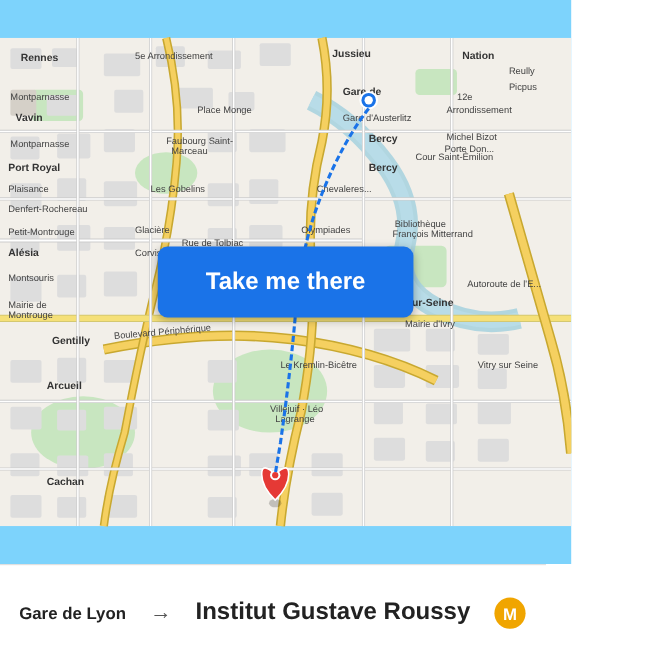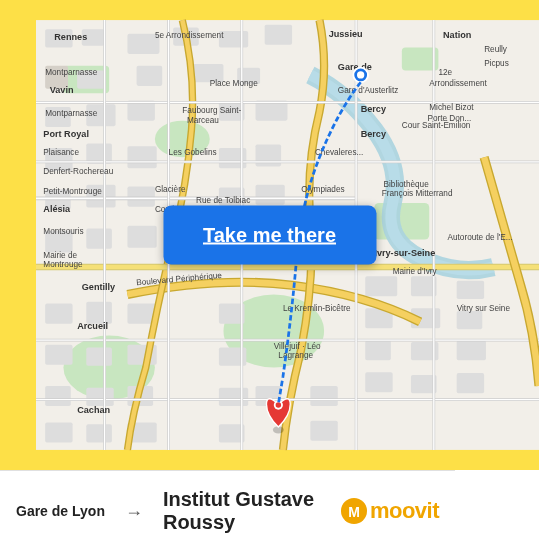--- a/index.html
+++ b/index.html
@@ -5,25 +5,24 @@
     * { margin: 0; padding: 0; box-sizing: border-box; }
     body {
       width: 550px;
       height: 550px;
       overflow: hidden;
       font-family: Arial, sans-serif;
       background: #fff;
     }
     #map-container {
       position: relative;
-      width: 539px;
+      width: 476px;
       height: 470px;
       overflow: hidden;
-      background: #fde047;
-      padding-left: 36px;
+      background: #7dd3fc;
     }
     
     #map-svg {
       width: 100%;
       height: 100%;
     }
     #take-me-there-btn {
       position: absolute;
       top: 50%;
       left: 50%;
@@ -32,21 +31,20 @@
       color: white;
       font-size: 20px;
       font-weight: bold;
       border: none;
       border-radius: 8px;
       padding: 18px 40px;
       cursor: pointer;
       white-space: nowrap;
       box-shadow: 0 2px 8px rgba(0,0,0,0.3);
       z-index: 10;
-      text-decoration: underline;
     }
     
     #footer {
       width: 455px;
       height: 80px;
       background: #fff;
       display: flex;
       align-items: center;
       padding: 0 16px;
       border-top: 1px solid #e0e0e0;
@@ -304,15 +302,14 @@
     <span id="footer-from" style="font-size:14px;font-weight:bold;color:#222;">Gare de Lyon</span>
     <span id="footer-arrow" style="font-size:18px;color:#555;">→</span>
     <span id="footer-to" style="font-size:20px;font-weight:bold;color:#222;flex:1;">Institut Gustave Roussy</span>
   </div>
   <div id="moovit-logo" style="display:flex;align-items:center;gap:2px;">
 
     <svg width="28" height="28" viewBox="0 0 28 28">
       <circle cx="14" cy="14" r="13" fill="#f0a500"></circle>
       <text x="14" y="20" text-anchor="middle" font-size="14" font-weight="bold" fill="white" font-family="Arial">M</text>
     </svg>
-    <span style="font-size:22px;font-weight:bold;color:#f0a500;letter-spacing:-0.5px;">moovit</span>
   </div>
 </div>
 
 </body></html>

